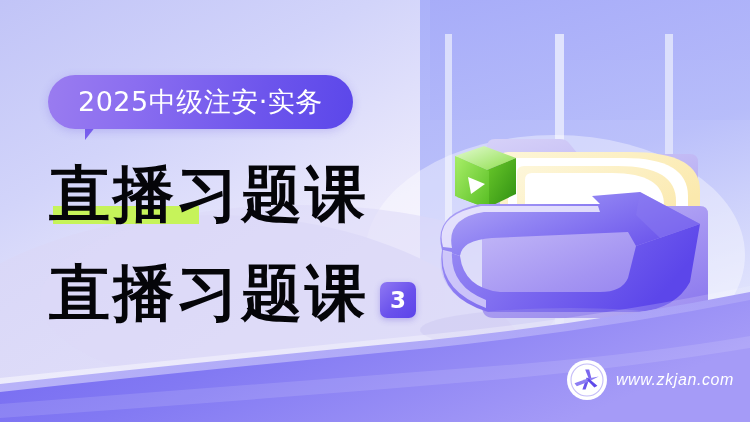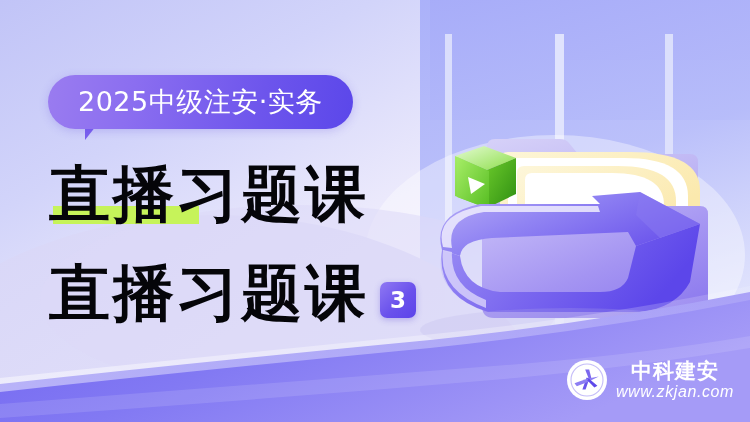--- a/index.html
+++ b/index.html
@@ -347,18 +347,17 @@
     <span class="logo-mark">
       <svg width="34" height="34" viewBox="0 0 34 34" xmlns="http://www.w3.org/2000/svg">
         <circle cx="17" cy="17" r="16" fill="none" stroke="#8a79f2" stroke-width="1.1" opacity="0.5"></circle>
         <path d="M15.2 6.5 L19.2 6.5 L21.6 16 L19 16.6 Z" fill="#7b68ee"></path>
         <path d="M12.4 26.5 L16.6 14.6 L19.4 15.4 L15.6 26.5 Z" fill="#6a55ec"></path>
         <path d="M4.5 20.3 Q15 15.6 28.8 13.4 Q17.4 19.6 6.8 23.2 Z" fill="#8d7ef3"></path>
         <path d="M18.8 15.4 L27.4 22.8 L24.4 24.4 L17.2 17.2 Z" fill="#5f4aea"></path>
       </svg>
     </span>
     <span class="logo-text">
-      <span class="logo-cn">中科建安</span>
       <span class="logo-url">www.zkjan.com</span>
     </span>
   </div>
 
 </div>
 
 </body></html>

